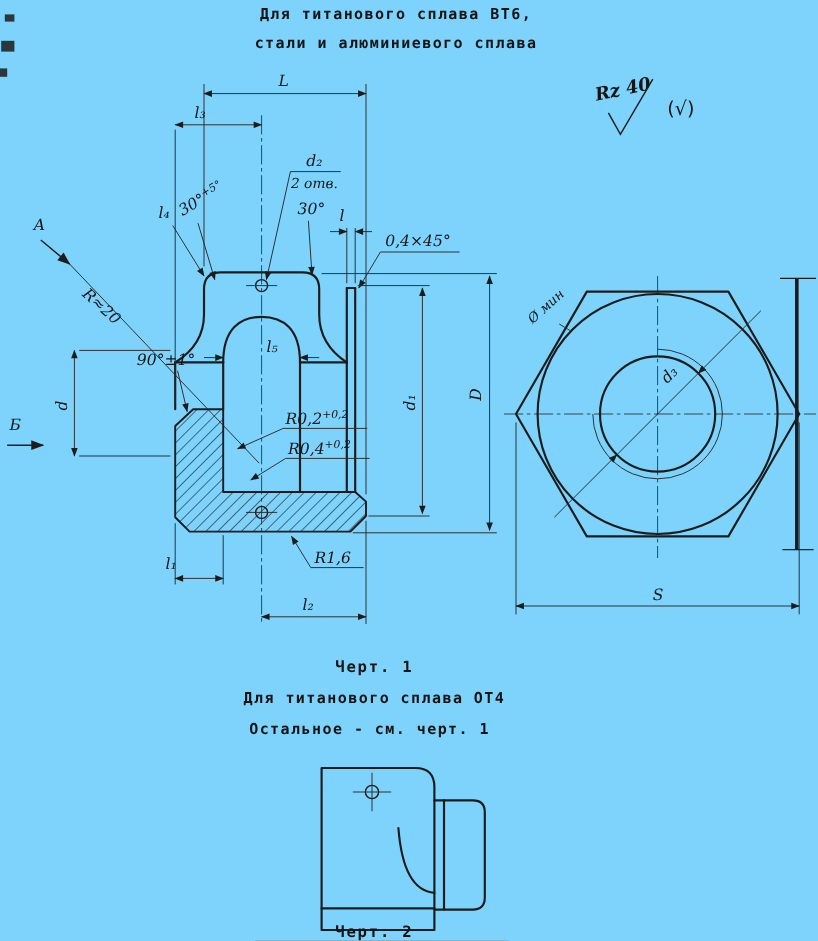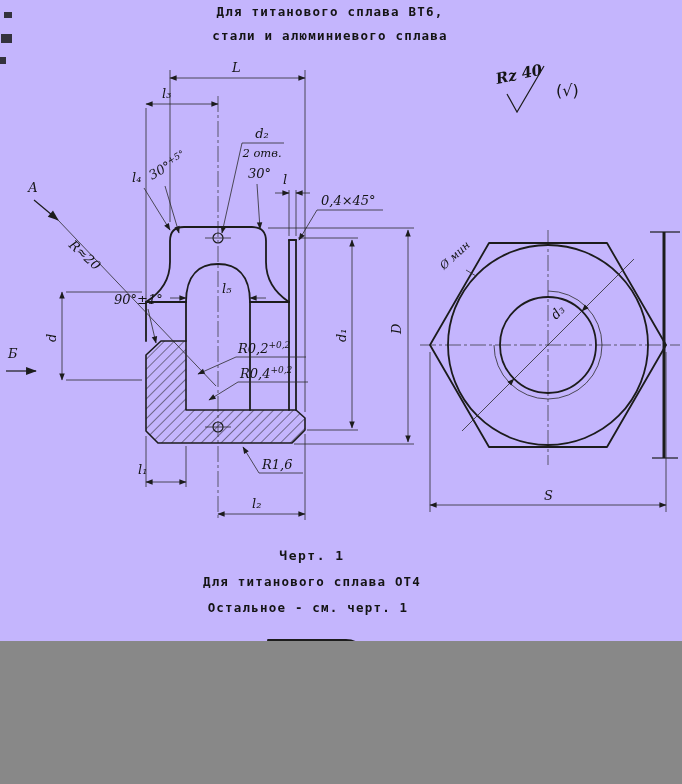--- a/index.html
+++ b/index.html
@@ -1,19 +1,19 @@
 <!DOCTYPE html>
 <html><head>
 <meta charset="utf-8">
 <style>
   html,body{margin:0;padding:0;background:#888;}
   .sheet{
     position:relative;
-    width:682px;height:641px;
-    background:#c4b5fd;
+    width:682px;height:784px;
+    background:#7dd3fc;
     overflow:hidden;
     font-family:"DejaVu Sans","Liberation Sans",sans-serif;
   }
   svg{display:block}
   .thick{stroke:#1c1c1c;stroke-width:1.8;fill:none;stroke-linecap:round;stroke-linejoin:round;}
   .med{stroke:#1c1c1c;stroke-width:1.2;fill:none;}
   .thin{stroke:#2b2b2b;stroke-width:0.8;fill:none;}
   .cl{stroke:#2b2b2b;stroke-width:0.7;fill:none;stroke-dasharray:16 3 3 3;}
   .hatched{fill:url(#hatch);stroke:#1c1c1c;stroke-width:1.6;stroke-linejoin:round;}
   text{fill:#141414;}

